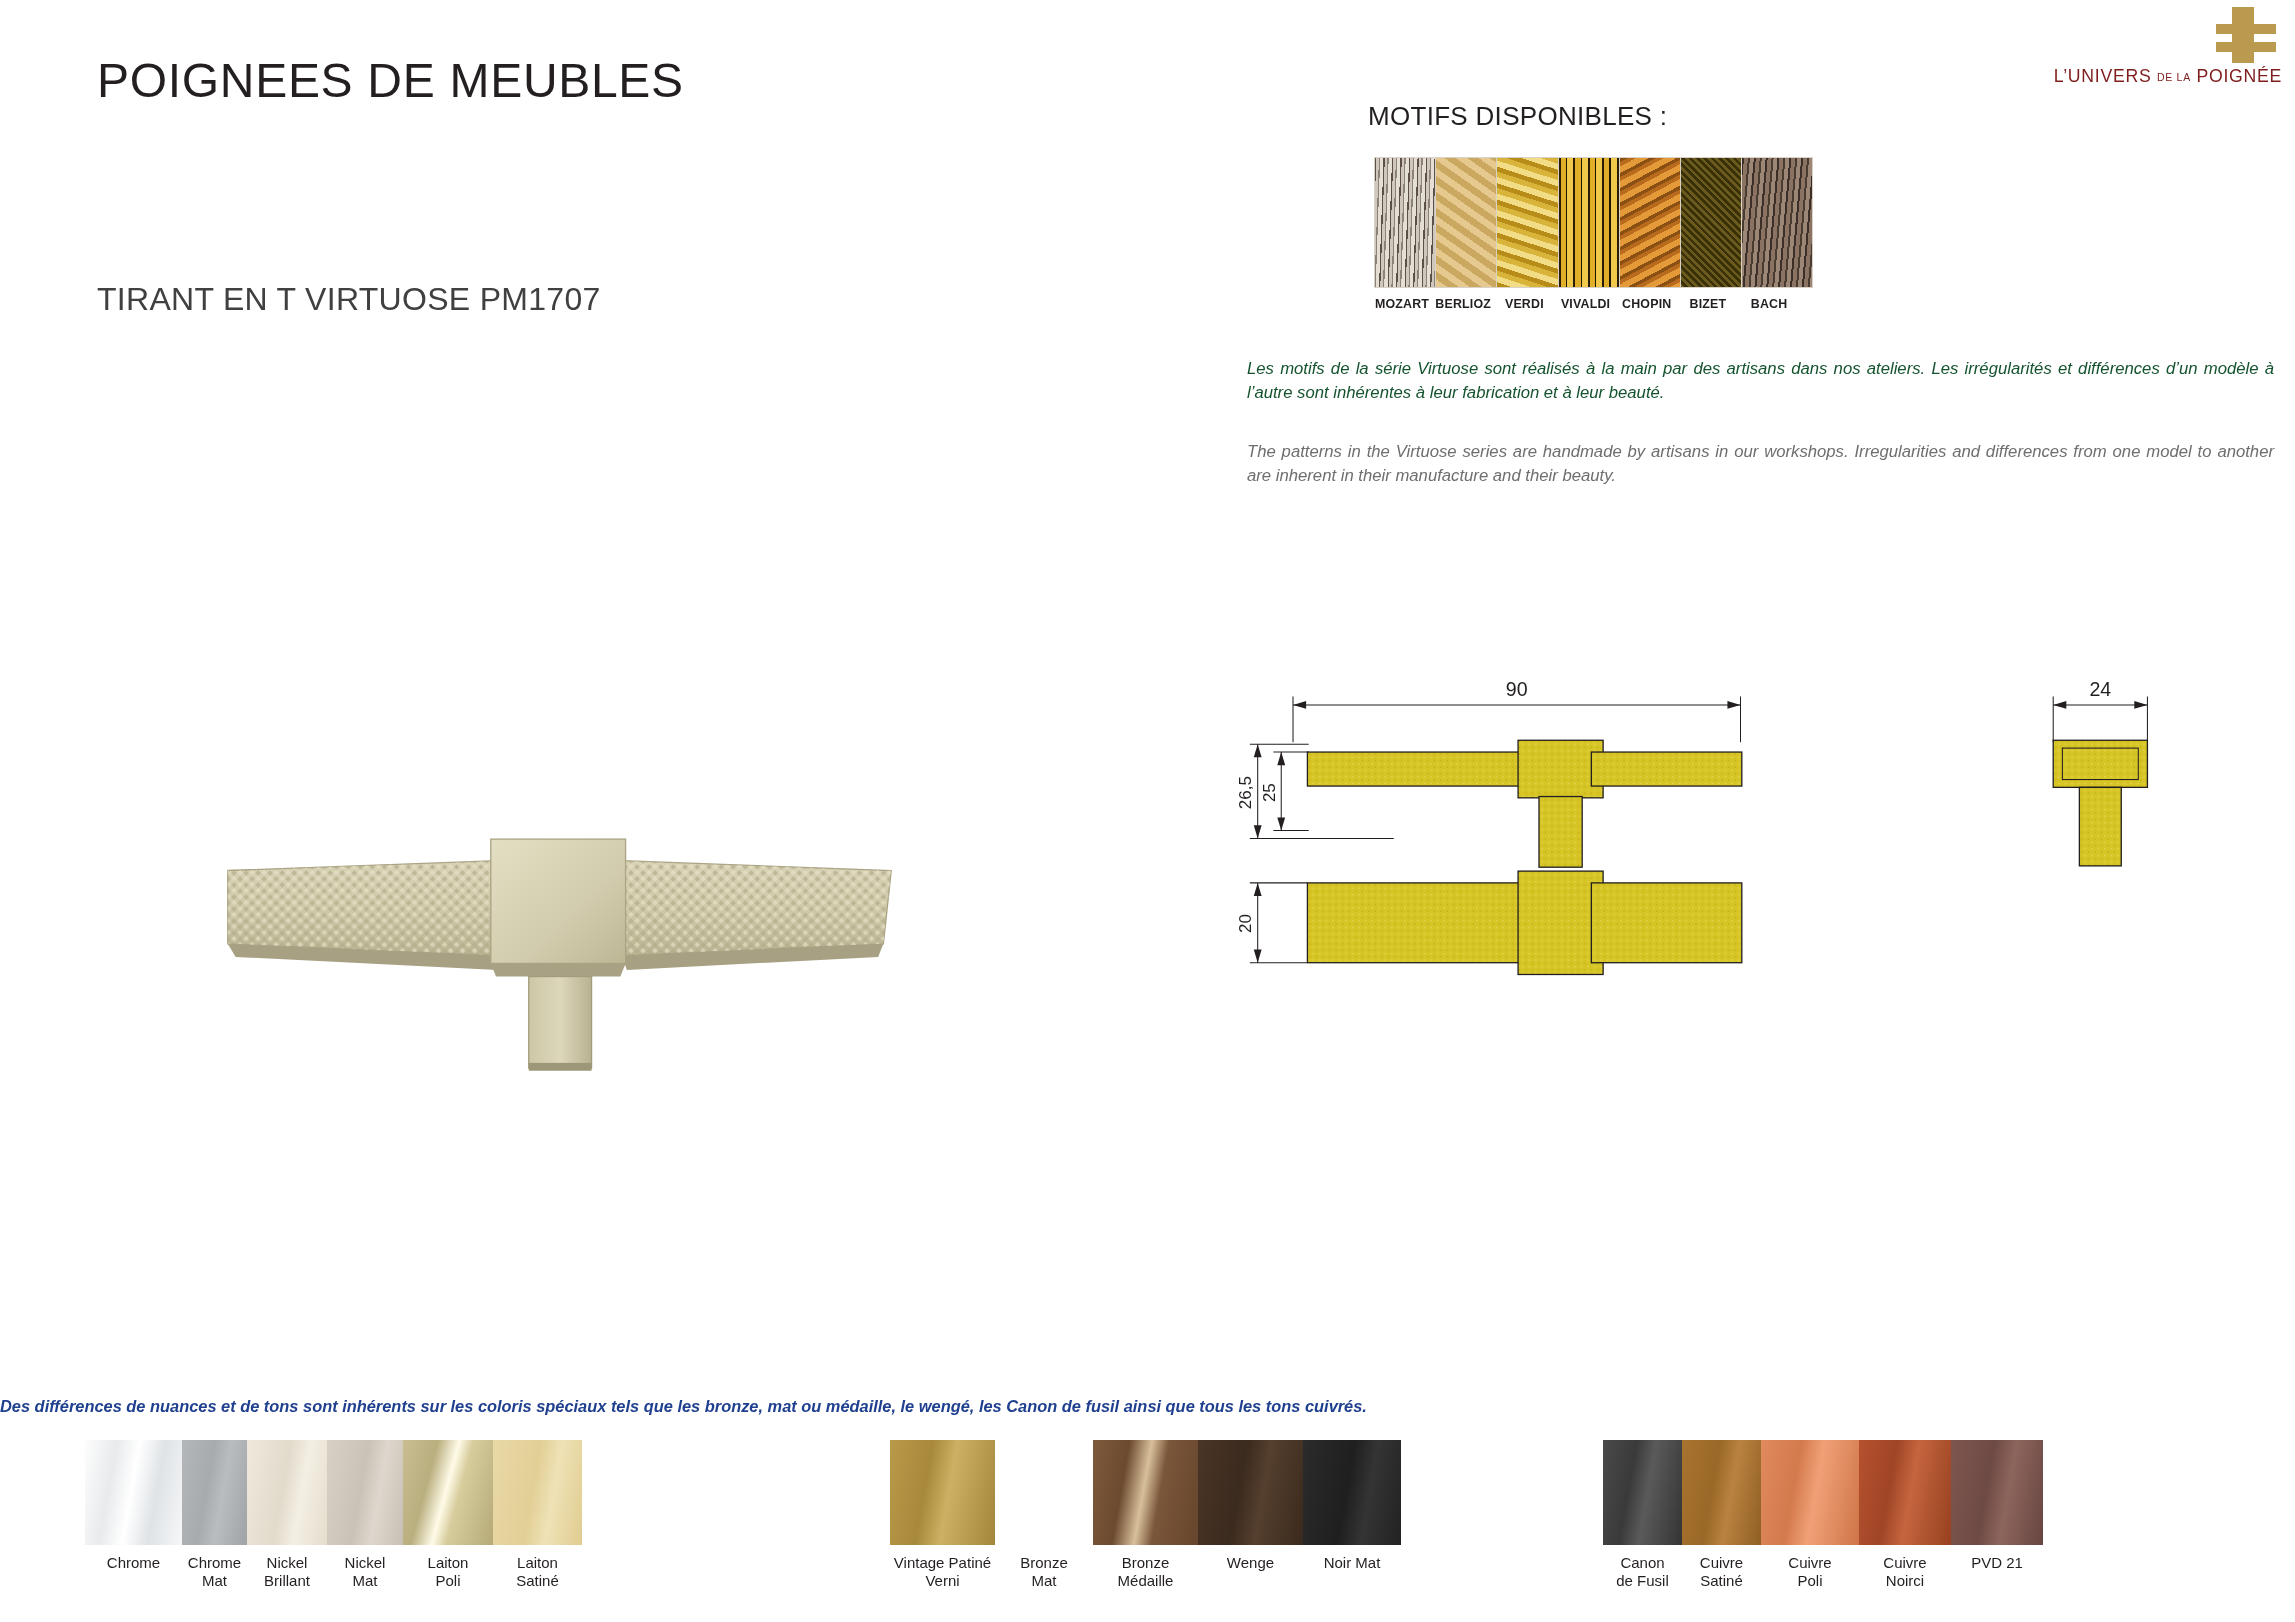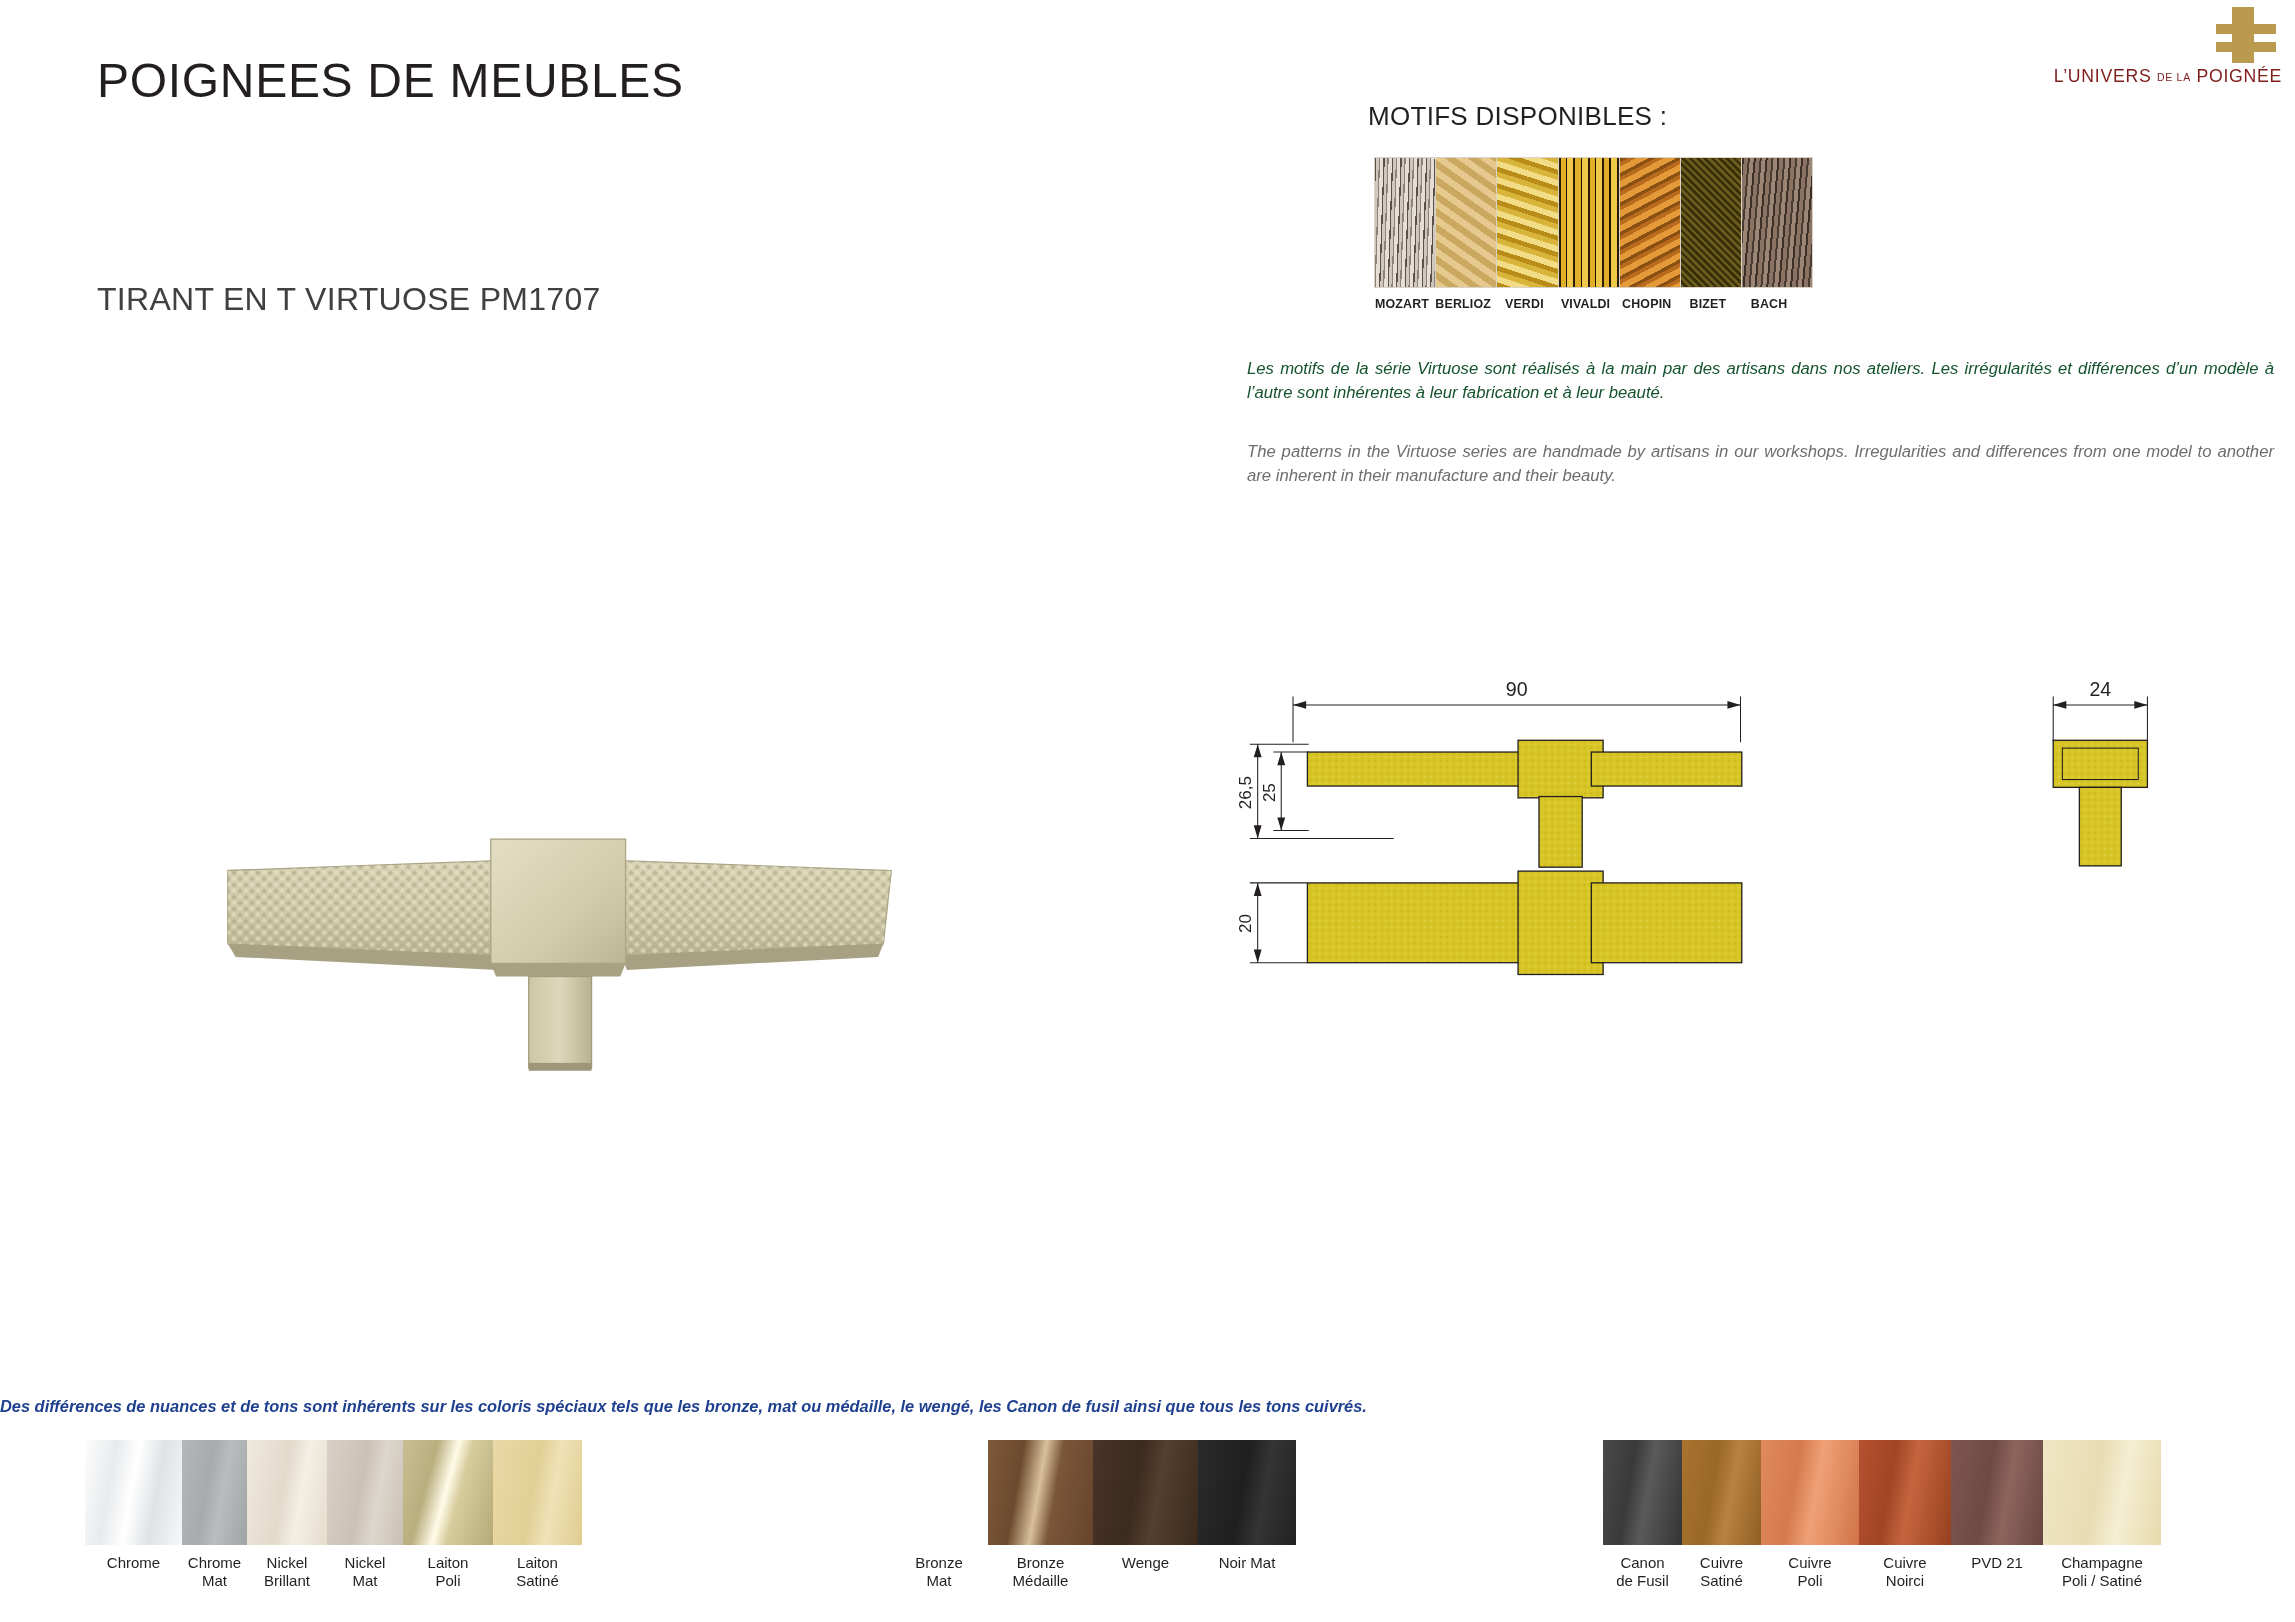--- a/index.html
+++ b/index.html
@@ -357,20 +357,26 @@
   </div>
   <div class="finish" style="width:89px">
     <div class="sw f-laiton-satine"></div>
     <div class="lbl">
       <span>Laiton</span><br><span>Satiné</span>
     </div>
   </div>
 </div>
 
 <div class="finish-group" id="group-2">
+  <div class="finish" style="width:105px">
+    <div class="sw f-vintage"></div>
+    <div class="lbl">
+      <span>Vintage Patiné</span><br><span>Verni</span>
+    </div>
+  </div>
   <div class="finish" style="width:98px">
     <div class="sw f-bronze-mat"></div>
     <div class="lbl">
       <span>Bronze</span><br><span>Mat</span>
     </div>
   </div>
   <div class="finish" style="width:105px">
     <div class="sw f-bronze-medaille"></div>
     <div class="lbl">
       <span>Bronze</span><br><span>Médaille</span>
@@ -414,20 +420,14 @@
     <div class="lbl">
       <span>Cuivre</span><br><span>Noirci</span>
     </div>
   </div>
   <div class="finish" style="width:92px">
     <div class="sw f-pvd21"></div>
     <div class="lbl">
       <span>PVD 21</span>
     </div>
   </div>
-  <div class="finish" style="width:118px">
-    <div class="sw f-champagne"></div>
-    <div class="lbl">
-      <span>Champagne</span><br><span>Poli / Satiné</span>
-    </div>
-  </div>
 </div>
 
 
 </body></html>

